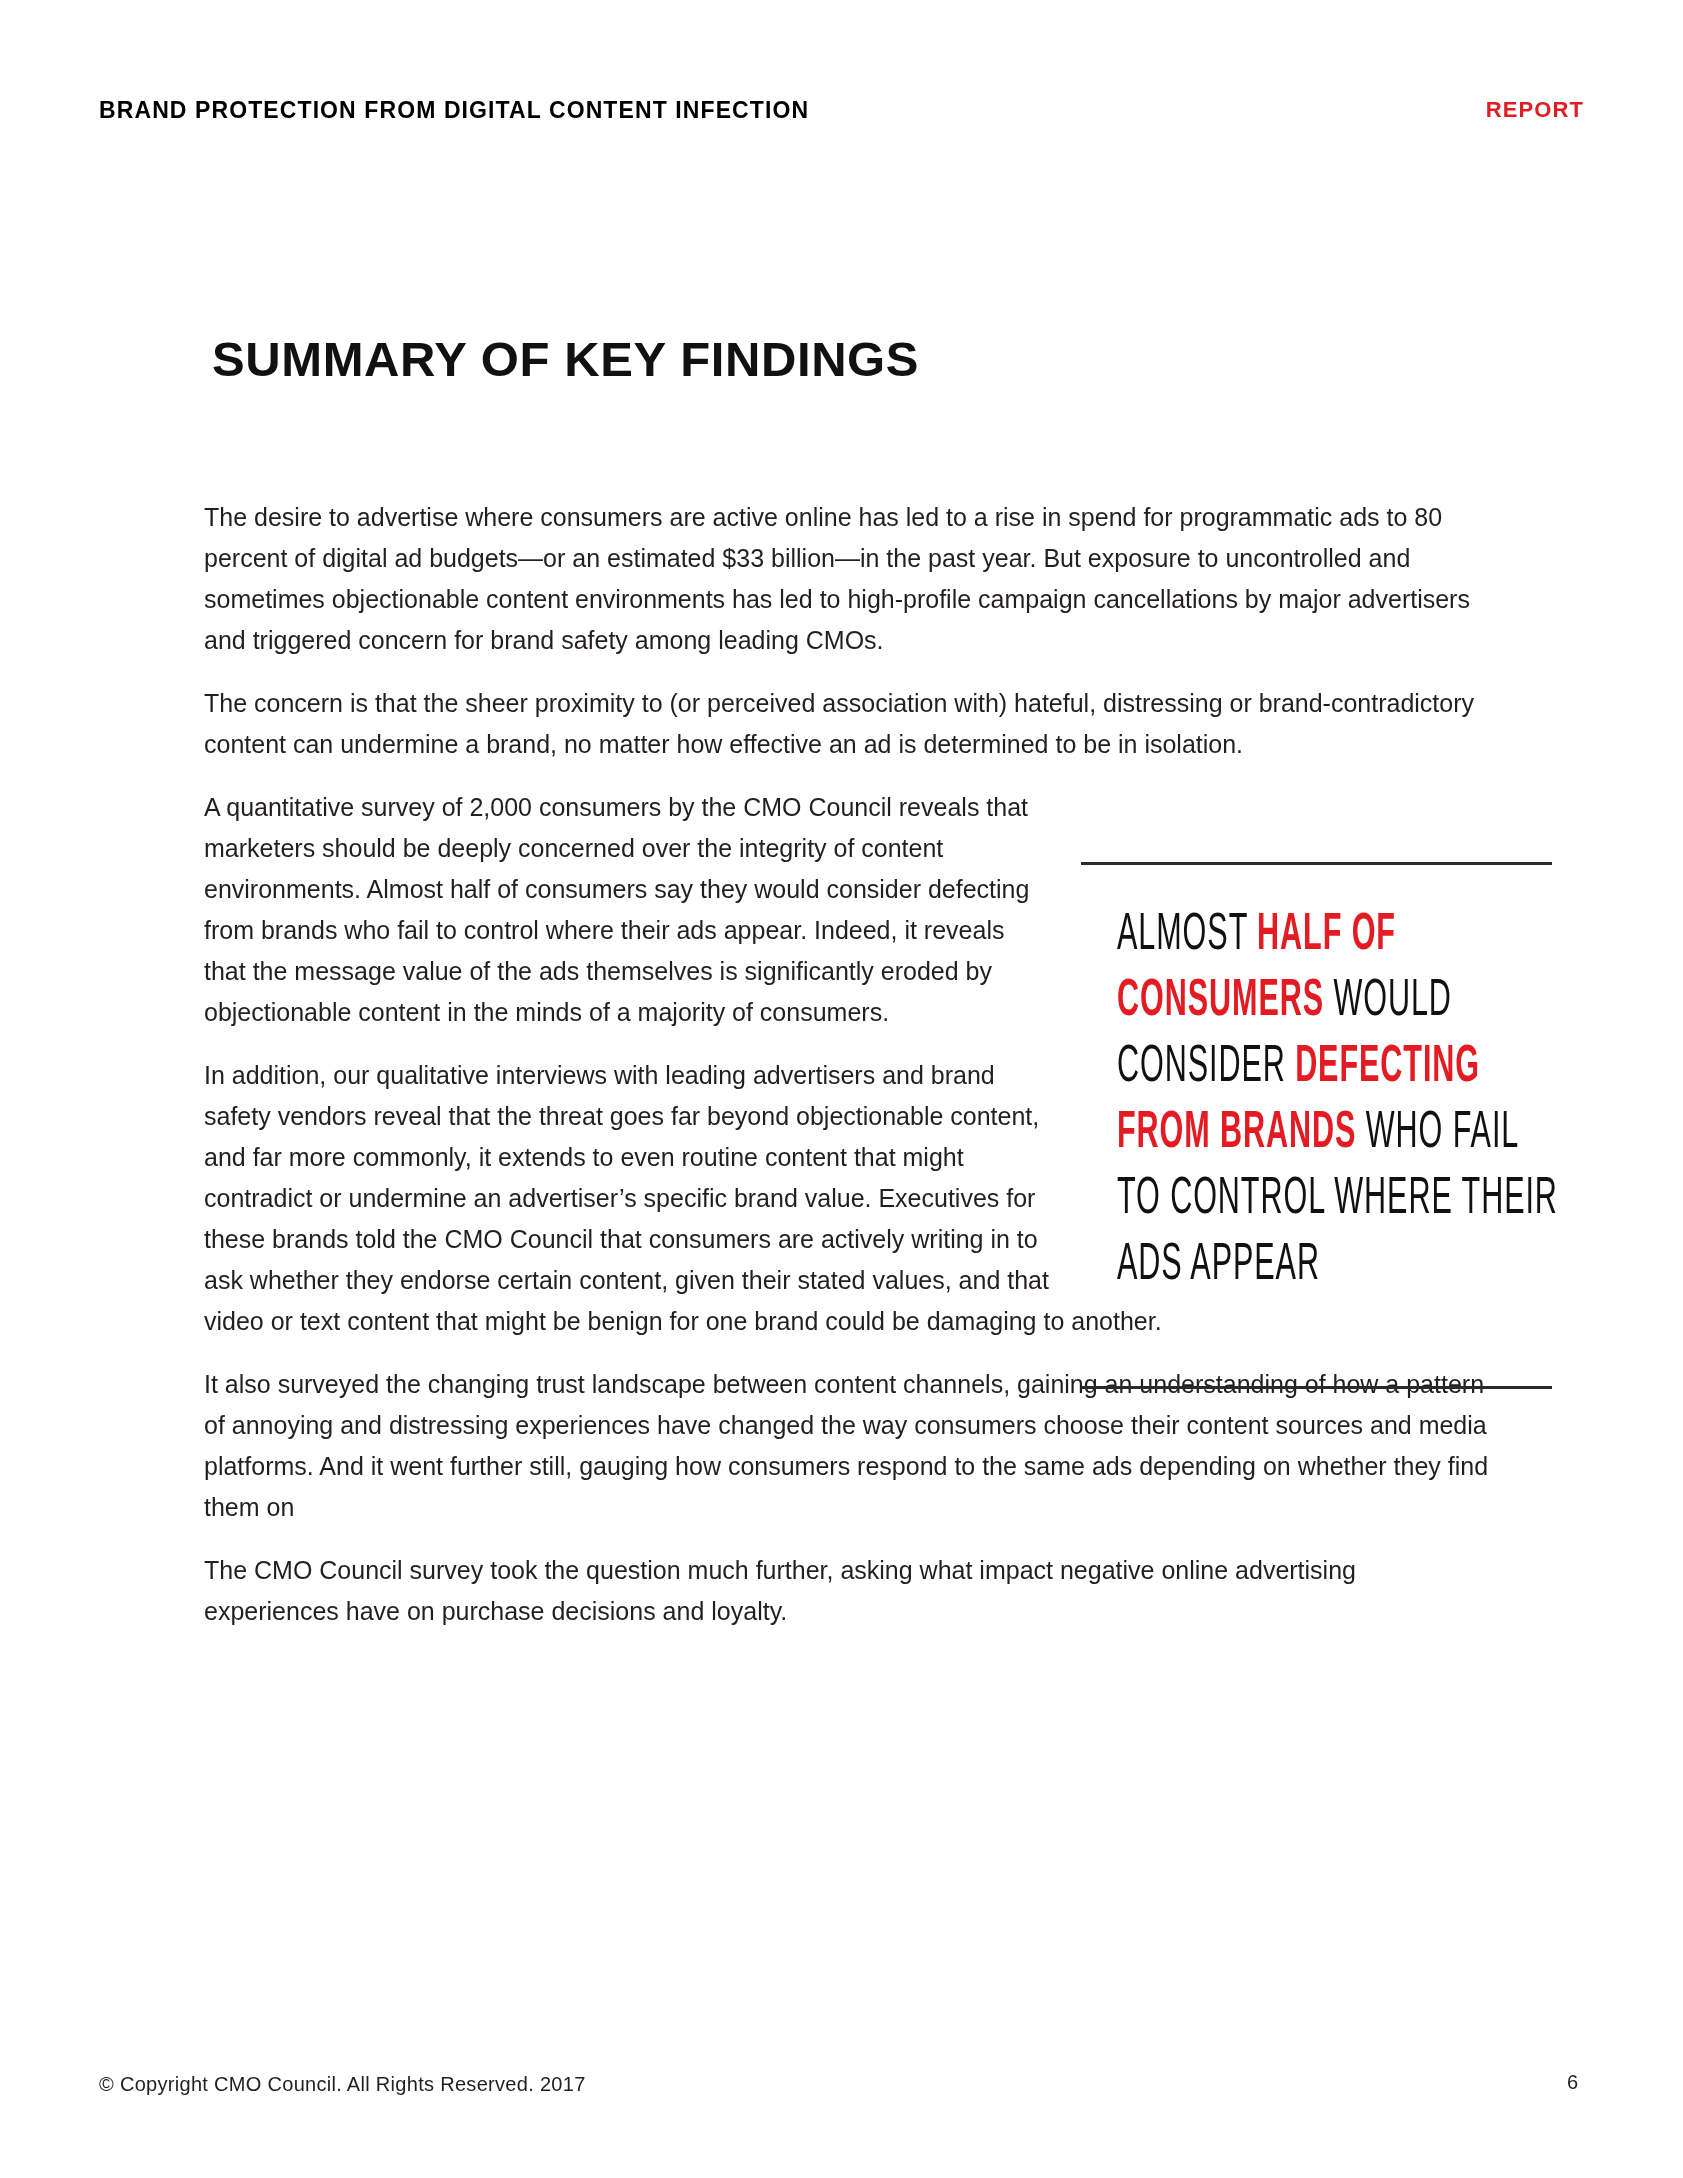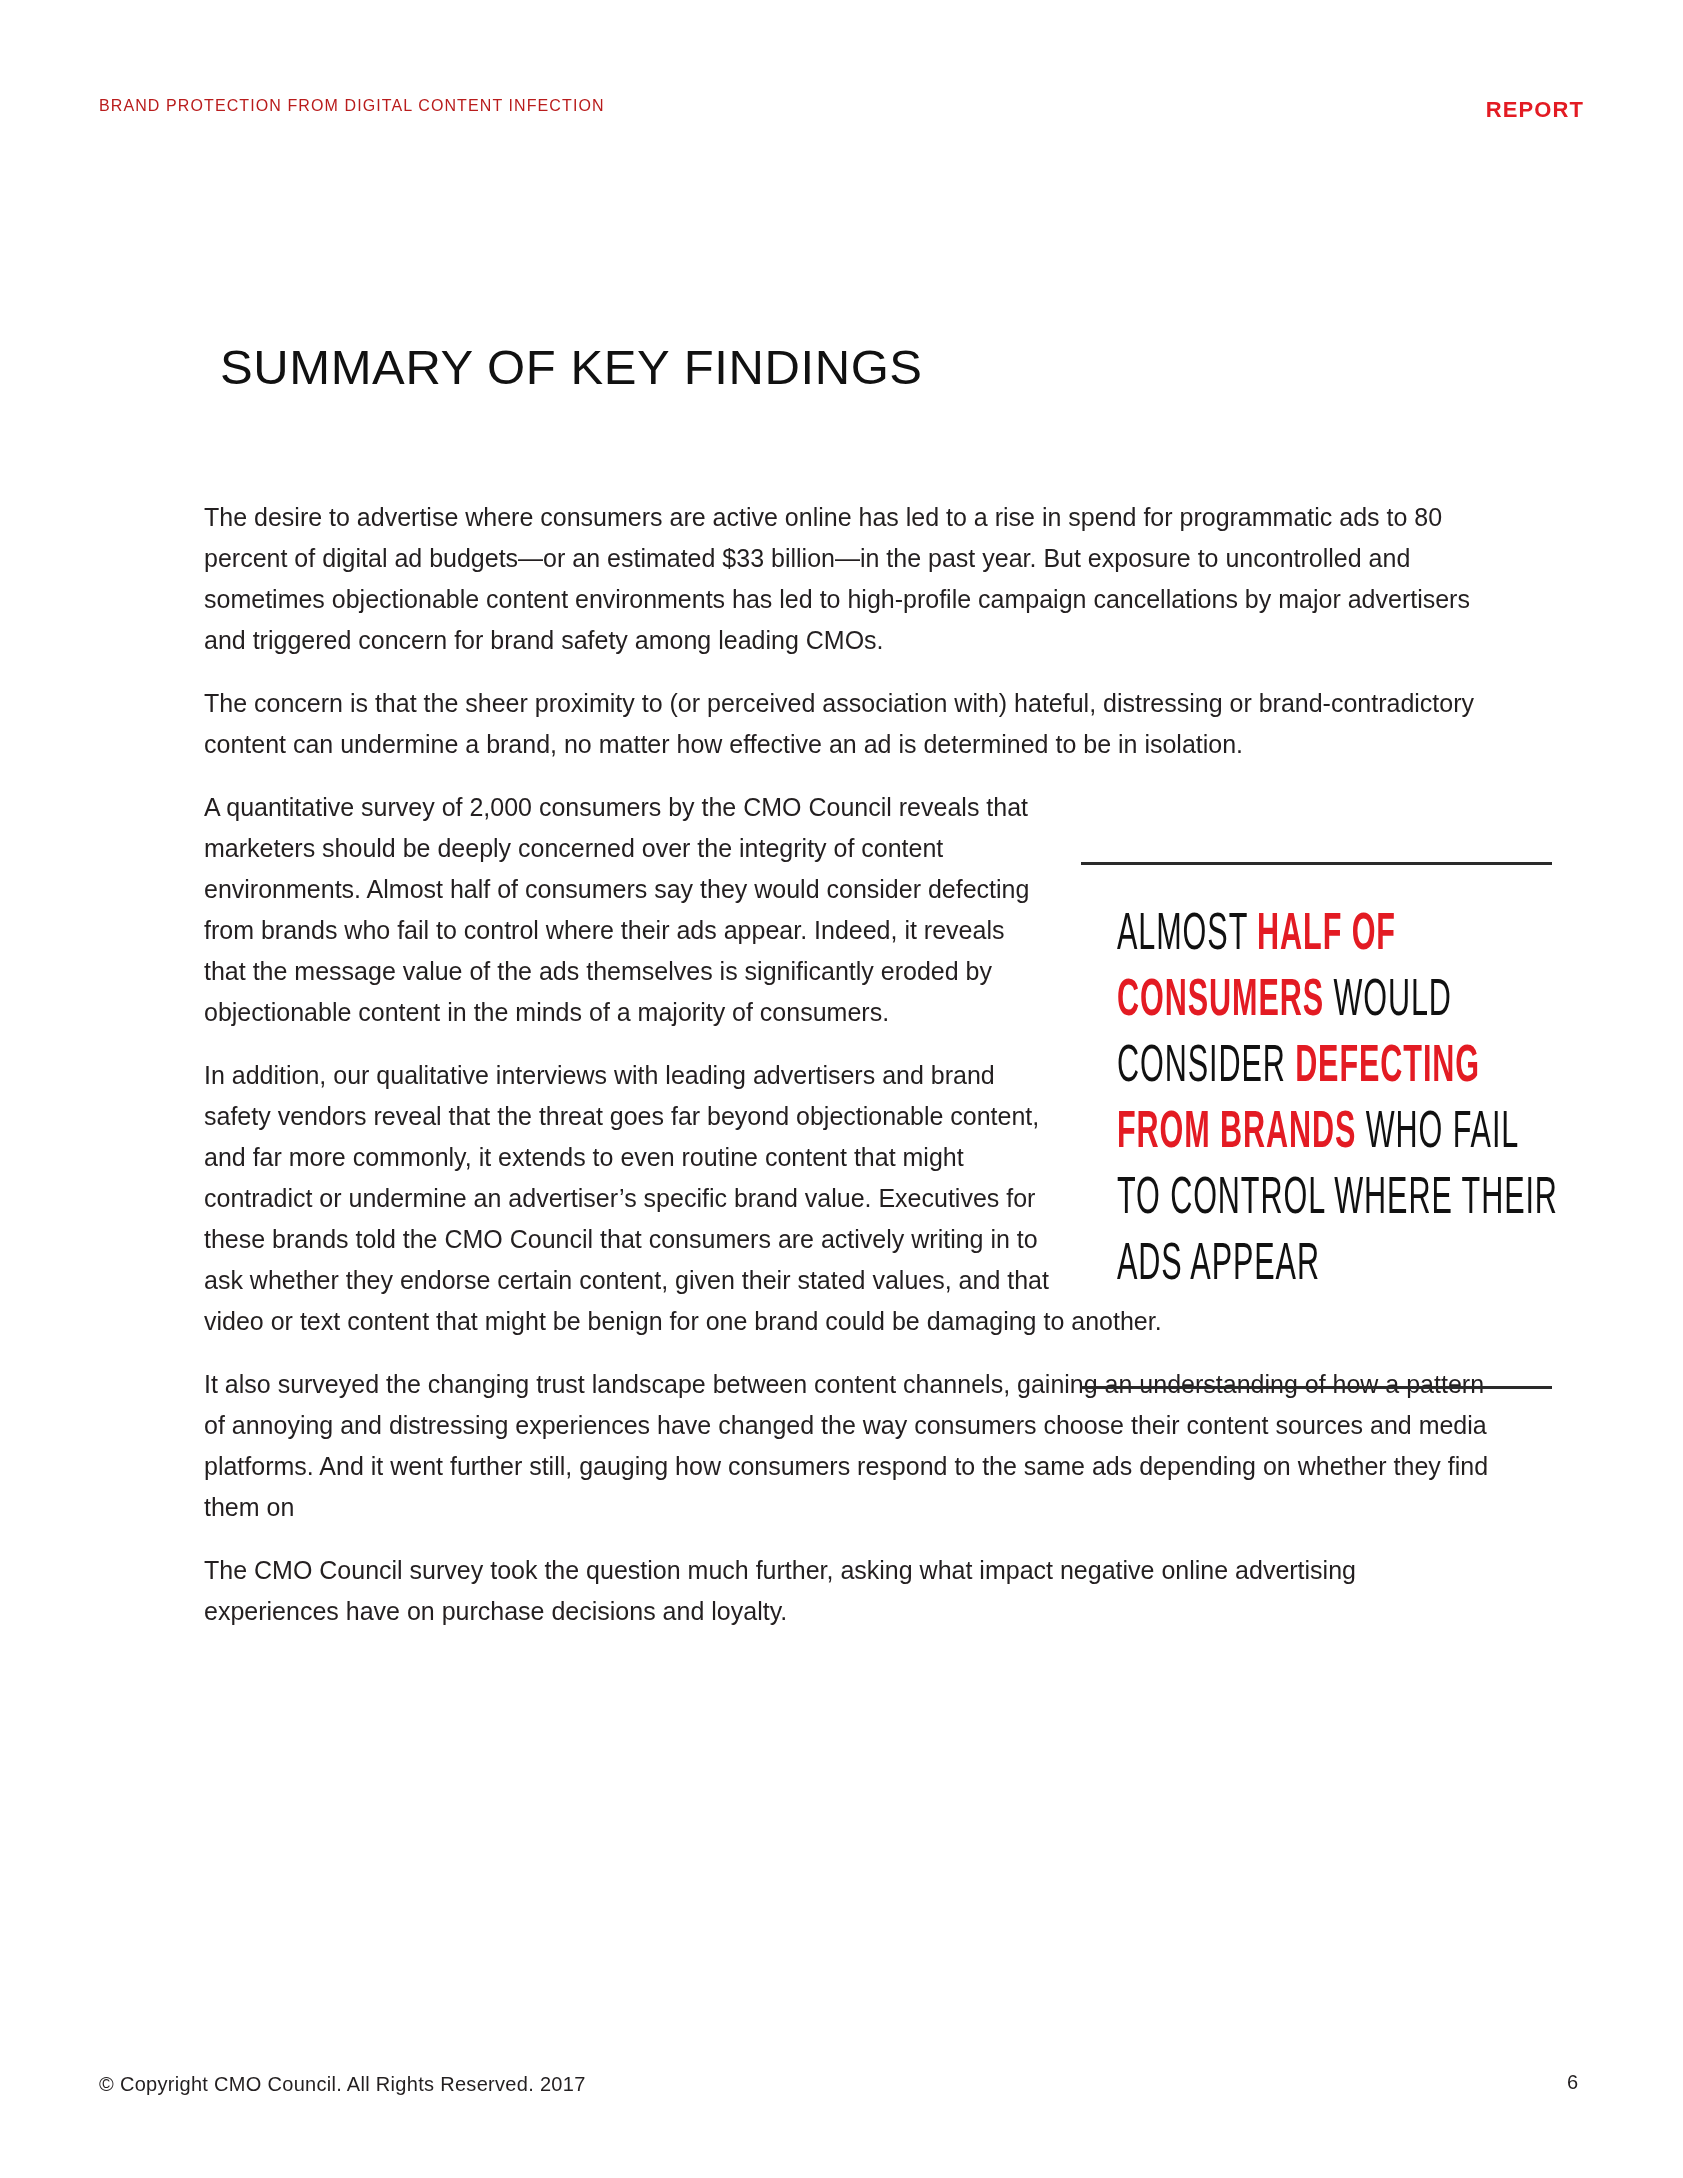--- a/index.html
+++ b/index.html
@@ -1,22 +1,22 @@
 <!DOCTYPE html>
 <html><head>
 <meta charset="utf-8">
 <style>
   html, body { margin: 0; padding: 0; background: #ffffff; }
   body { width: 1683px; height: 2178px; position: relative; overflow: hidden;
          font-family: "Liberation Sans", "DejaVu Sans", sans-serif; color: #231f20; }
-  .hdr-left { position: absolute; left: 99px; top: 97px; font-size: 16px; font-weight: normal;
-              letter-spacing: 1.1px; color: #b91c1c; white-space: nowrap; }
+  .hdr-left { position: absolute; left: 99px; top: 97px; font-size: 23px; font-weight: bold;
+              letter-spacing: 1.1px; color: #000000; white-space: nowrap; }
   .hdr-right { position: absolute; right: 99px; top: 97px; font-size: 22px; font-weight: bold;
                letter-spacing: 1.1px; color: #e31b23; white-space: nowrap; }
-  .title { position: absolute; left: 204px; top: 323px; margin: 16px; font-size: 49px; font-weight: normal;
+  .title { position: absolute; left: 204px; top: 323px; margin: 8px; font-size: 49px; font-weight: bold;
            letter-spacing: 0.6px; color: #111; white-space: nowrap; text-align: center; }
   .body-text { position: absolute; left: 204px; top: 485px; width: 1287px; font-size: 25px;
                line-height: 41px; color: #231f20; }
   .body-text p { margin: 12px 0 22px 0; }
   .float-gap { float: right; width: 440px; height: 485px; margin-top: 0; }
   .pull { position: absolute; left: 1081px; top: 862px; width: 471px; height: 527px; }
   .pull .rule { position: absolute; left: 0; width: 471px; height: 3px; background: #2a2a2a; }
   .pull .rule.top { top: 0; }
   .pull .rule.bottom { bottom: 0; }
   .pull .quote { position: absolute; left: 36px; top: 37px; width: 554px;

